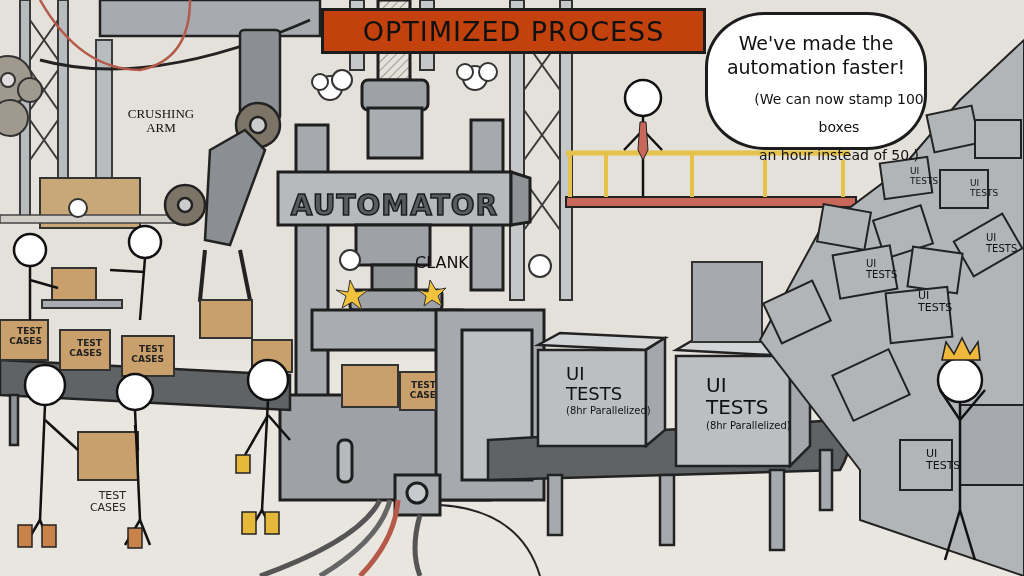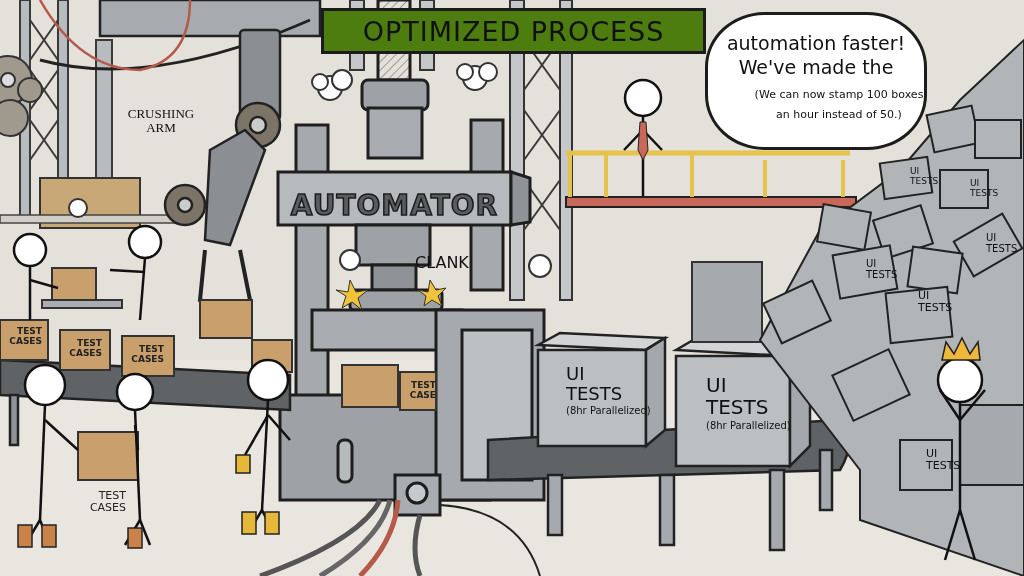--- a/index.html
+++ b/index.html
@@ -1,27 +1,27 @@
 <!DOCTYPE html>
 <html><head>
 <meta charset="utf-8">
 <style>
   html, body { margin:0; padding:0; }
   body { width:1024px; height:576px; overflow:hidden; background:#e6e3dc; position:relative;
          font-family: "DejaVu Sans", sans-serif; }
   .scene { position:absolute; inset:0; width:1024px; height:576px; }
   .abs { position:absolute; }
-  .title-banner { position:absolute; left:321px; top:8px; width:385px; height:46px; background:#4d7c0f;
+  .title-banner { position:absolute; left:321px; top:8px; width:385px; height:46px; background:#c2410c;
     border:3px solid #1c1c1c; box-sizing:border-box; display:flex; align-items:center; justify-content:center;
     font-family:"DejaVu Sans", sans-serif; font-size:27px; color:#111; letter-spacing:1px; }
   .bubble { position:absolute; left:705px; top:12px; width:222px; height:138px; background:#fff;
     border:3px solid #1c1c1c; border-radius:60px / 55px; box-sizing:border-box; text-align:center;
     padding-top:16px; color:#111; }
   .bubble .l1 { font-size:19px; line-height:24px; }
-  .bubble .l2 { font-size:11px; line-height:20px; margin-top:6px;margin-left:46px; }
+  .bubble .l2 { font-size:14px; line-height:28px; margin-top:6px;margin-left:46px; }
   .lbl { position:absolute; font-family:"DejaVu Sans", sans-serif; color:#111; text-align:center; line-height:1.05; }
   .automator { position:absolute; left:278px; top:172px; width:233px; height:67px; display:flex; align-items:center;
     justify-content:center; font-size:28px; font-weight:bold; color:#5a5d60; letter-spacing:1px;
     -webkit-text-stroke:1.5px #1c1c1c; }
   .box-label { position:absolute; font-weight:bold; color:#222; font-size:9px; text-align:right; line-height:10px; }
   .crate-text { position:absolute; color:#111;padding-left:26px; }
 </style>
 </head>
 <body>
 
@@ -265,22 +265,22 @@
   <g fill="#c8824a" stroke="#222" stroke-width="1.5">
     <rect x="18" y="525" width="14" height="22"></rect>
         <rect x="42" y="525" width="14" height="22"></rect>
     <rect x="128" y="528" width="14" height="20"></rect>
   </g>
 </svg>
 
 <div class="title-banner">OPTIMIZED PROCESS</div>
 
 <div class="bubble">
+  <div class="l1">We've made the</div>
   <div class="l1">automation faster!</div>
-  <div class="l1">We've made the</div>
   <div class="l2">(We can now stamp 100 boxes</div>
   <div class="l2" style="margin-top:0">an hour instead of 50.)</div>
 </div>
 
 <div class="lbl" style="left:126px;top:107px;width:70px;font-size:13px;font-family:Liberation Serif, serif;">
   <div>CRUSHING</div>
   <div>ARM</div>
 </div>
 <div class="lbl" style="left:415px;top:255px;font-size:16px;">CLANK</div>
 

